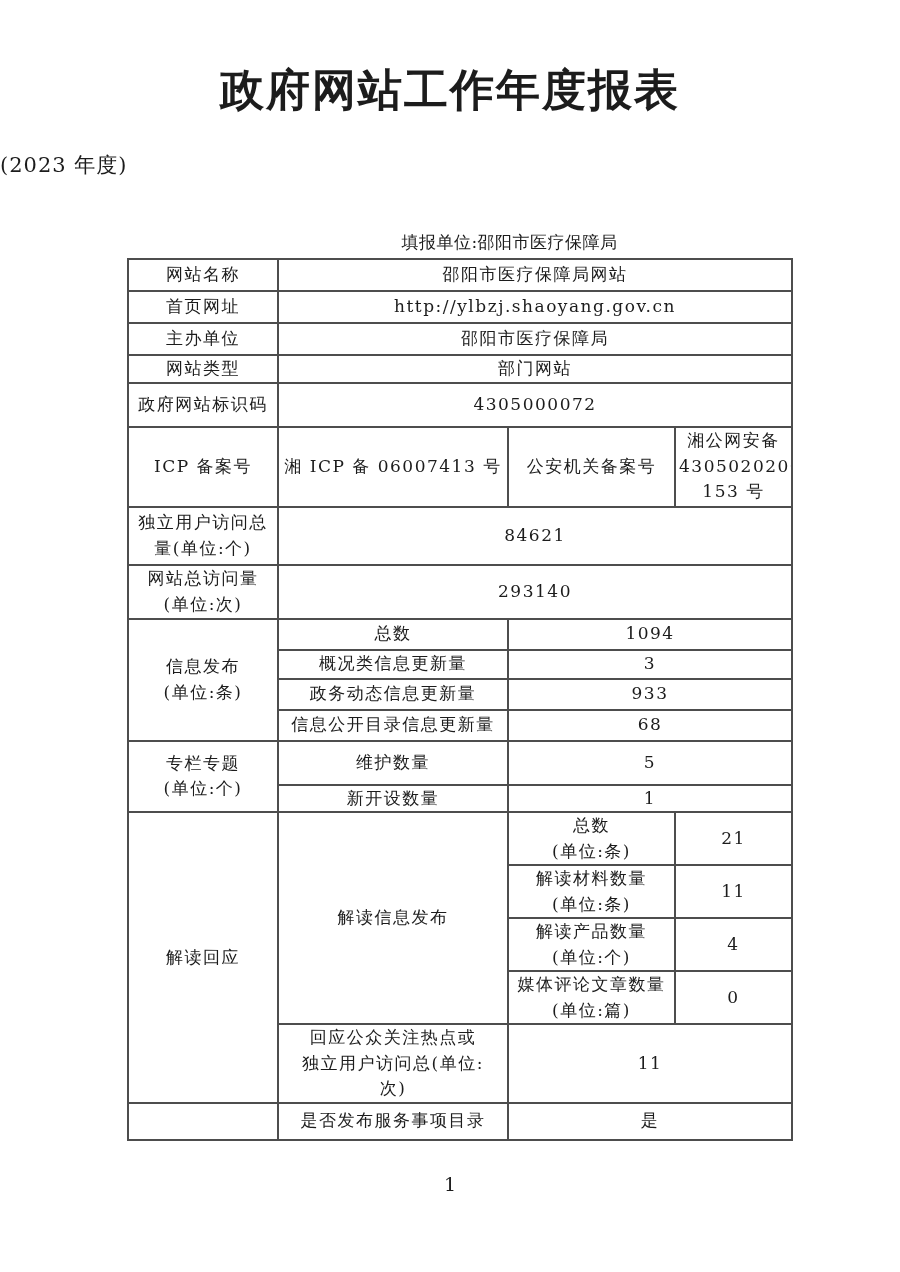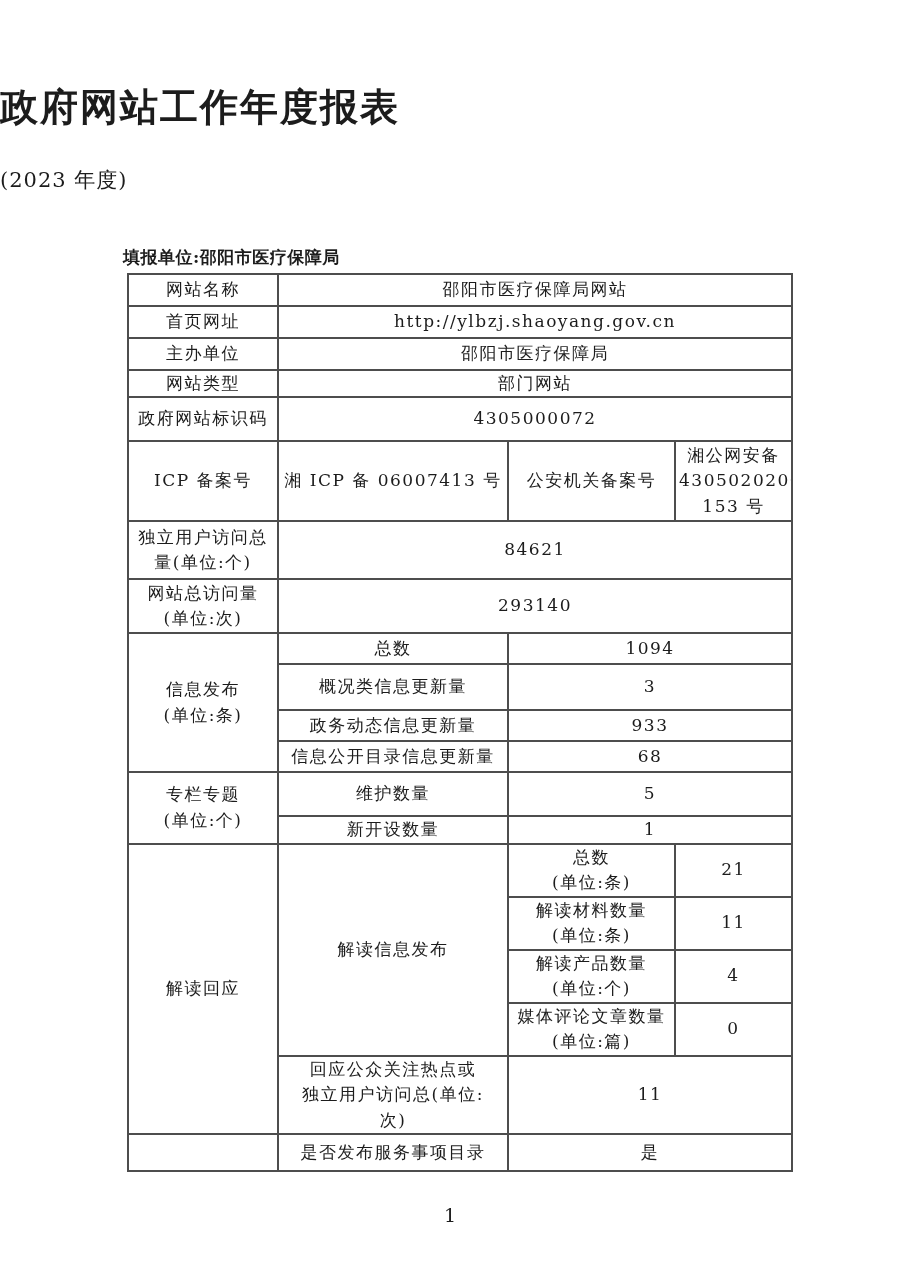--- a/index.html
+++ b/index.html
@@ -6,39 +6,40 @@
   .page {
     position: relative;
     width: 900px;
     height: 1272px;
     background: #ffffff;
     color: #1c1c1c;
     font-family: "DejaVu Serif", "Liberation Serif", serif;
     overflow: hidden;
   }
   .doc-title {
-    padding-top: 84px;
-    text-align: left;
+    padding-top: 62px;
+    text-align: center;
     font-family: "DejaVu Sans", "Liberation Sans", sans-serif;
     font-weight: bold;
-    font-size: 38px;
+    font-size: 44px;
     letter-spacing: 2px;
     line-height: 1.25;
   }
   .doc-subtitle {
     margin-top: 34px;
     text-align: left;
     font-size: 21px;
     letter-spacing: 1px;
   }
   .report-unit {
     margin: 52px 4px 4px 123px;
-    font-weight: bold;
+    font-weight: normal;
     font-size: 17px;
     letter-spacing: 0.5px;
+    text-align: center;
   }
   table.report {
     margin-left: 127px;
     border-collapse: collapse;
     table-layout: fixed;
     width: 664px;
   }
   table.report td {
     border: 2px solid #4d4d4d;
     text-align: center;
@@ -119,21 +120,21 @@
 (单位:次)</td>
       <td colspan="3">293140</td>
     </tr>
 
     <tr style="height:31px">
       <td rowspan="4">信息发布
 (单位:条)</td>
       <td>总数</td>
       <td colspan="2">1094</td>
     </tr>
-    <tr style="height:46px">
+    <tr style="height:29px">
       <td>概况类信息更新量</td>
       <td colspan="2">3</td>
     </tr>
     <tr style="height:31px">
       <td>政务动态信息更新量</td>
       <td colspan="2">933</td>
     </tr>
     <tr style="height:31px">
       <td>信息公开目录信息更新量</td>
       <td colspan="2">68</td>

